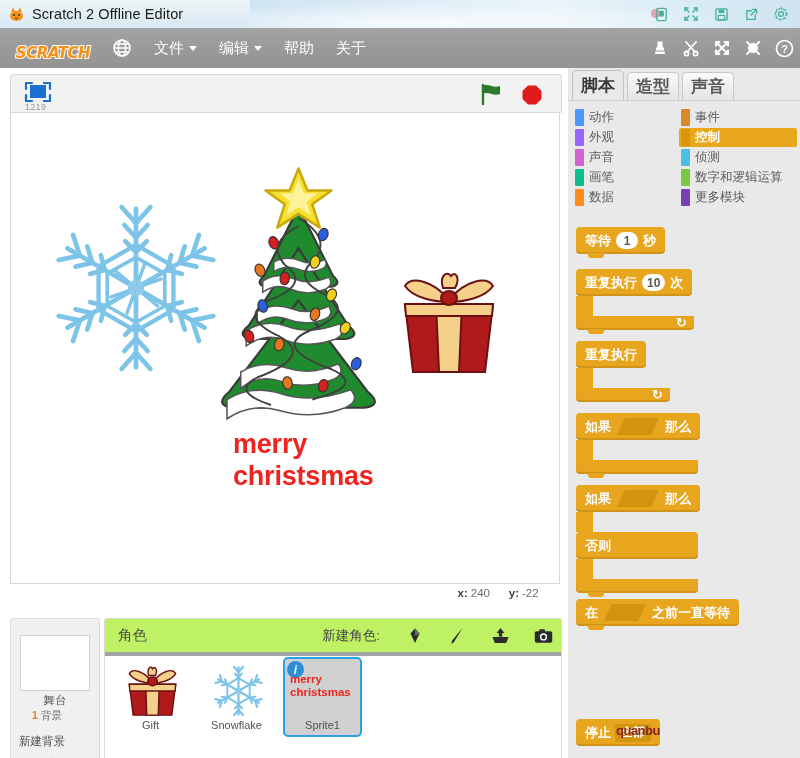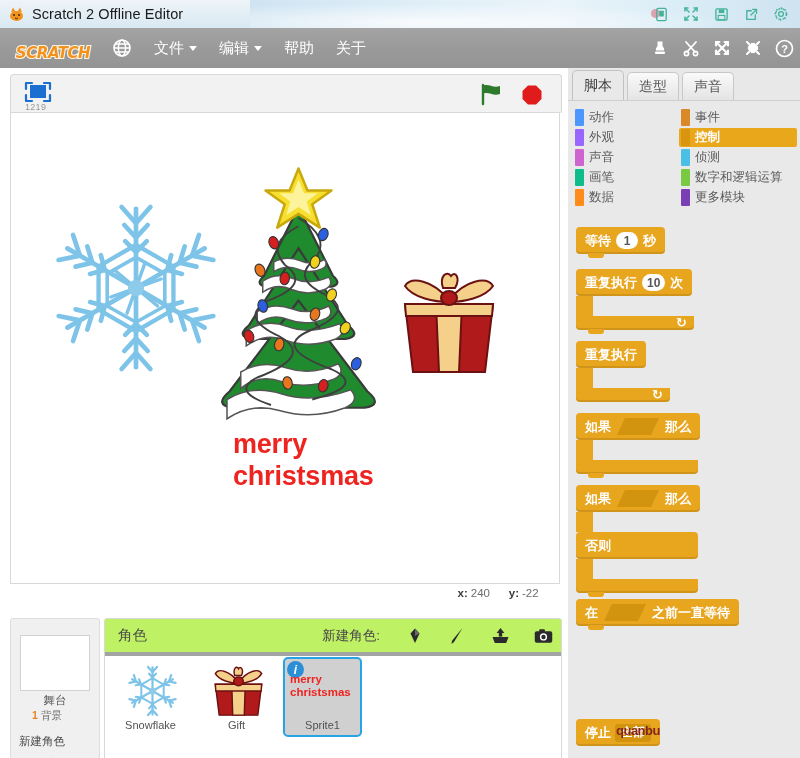--- a/index.html
+++ b/index.html
@@ -155,21 +155,21 @@
   }
 
   
   .right-col{position:absolute;left:568px;top:68px;width:232px;height:690px;background:#e8e8e8;}
   .tabs{position:absolute;left:0;top:0;width:232px;height:32px;}
   .tab{
     position:absolute;top:4px;height:28px;border-radius:5px 5px 0 0;
     border:1px solid #c8c8c8;border-bottom:none;
     background:linear-gradient(to bottom,#fafafa,#e4e4e4);
     display:flex;align-items:center;justify-content:center;
-    font-size:14px;color:#5a5a5a;cursor:pointer;box-sizing:border-box;
+    font-size:17px;color:#5a5a5a;cursor:pointer;box-sizing:border-box;font-weight:bold;
   }
   .tab.active{
     background:#e9e9e9;color:#3a3a3a;top:2px;height:30px;
     border-color:#c2c2c2;
   }
   .tab1{left:4px;width:52px;}
   .tab2{left:59px;width:52px;}
   .tab3{left:114px;width:52px;}
 
   .palette{
@@ -476,21 +476,21 @@
 
   <div class="sprite-area">
 
     <div class="stage-panel">
       <div class="stage-thumb"></div>
       <div class="stage-name">舞台</div>
       <div class="stage-sub">
         <b>1</b>
         <span>背景</span>
       </div>
-      <div class="newbg-label">新建角色</div>
+      <div class="newbg-label">新建背景</div>
       <div class="newbg-icons">
         <span class="ni">
           <svg width="17" height="14" viewBox="0 0 17 14">
               <rect x=".8" y=".8" width="15.4" height="12.4" rx="1.4" fill="#3f3f3f"></rect>
               <polygon points="3,11 7,5.5 9.5,8.5 12,4.5 14.5,11" fill="#ffffff"></polygon>
               <circle cx="5" cy="4" r="1.4" fill="#ffffff"></circle>
             </svg>
         </span>
         <span class="ni">
           <svg width="14" height="16" viewBox="0 0 14 16">
@@ -547,59 +547,59 @@
               </svg>
           </span>
         </div>
       </div>
 
       <div class="sprite-list">
 
 
         <div class="sprite-cell">
           <div class="sprite-thumb">
+            <svg width="79" height="56" viewBox="0 0 80 58">
+              <g stroke="#6b1111" stroke-width="1.5">
+                <path d="M16 22 L64 22 L60 54 L20 54 Z" fill="#b01a1a"></path>
+                <path d="M33 22 L47 22 L46 54 L34 54 Z" fill="#f4d08a"></path>
+                <path d="M16 22 L64 22 L63.5 29 L16.5 29 Z" fill="#f4d08a"></path>
+              </g>
+              <g stroke="#6b1111" stroke-width="1.5" fill="#f4d08a">
+                <path d="M40 21 C32 21, 20 18, 16 11 C19 5, 31 8, 40 20 Z"></path>
+                <path d="M40 21 C48 21, 60 18, 64 11 C61 5, 49 8, 40 20 Z"></path>
+                <path d="M36 13 C34 6, 38 2, 40 6 C42 2, 46 7, 43 13 Z"></path>
+              </g>
+              <ellipse cx="40" cy="19" rx="5" ry="4.5" fill="#b01a1a" stroke="#6b1111" stroke-width="1.5"></ellipse>
+            </svg>
+          </div>
+          <div class="sprite-label">Gift</div>
+        </div>
+
+        <div class="sprite-cell">
+          <div class="sprite-thumb">
             <svg width="79" height="56" viewBox="0 0 100 100">
               <g stroke="#7ec4e8" stroke-width="4" fill="none" stroke-linecap="round">
                 <g id="sfarm2">
                   <path d="M50 50 L50 8"></path>
                   <path d="M50 16 L42 7 M50 16 L58 7"></path>
                   <path d="M50 26 L44 19 M50 26 L56 19"></path>
                 </g>
                 <use href="#sfarm2" transform="rotate(60 50 50)"></use>
                 <use href="#sfarm2" transform="rotate(120 50 50)"></use>
                 <use href="#sfarm2" transform="rotate(180 50 50)"></use>
                 <use href="#sfarm2" transform="rotate(240 50 50)"></use>
                 <use href="#sfarm2" transform="rotate(300 50 50)"></use>
                 <polygon points="50,27 70,38.5 70,61.5 50,73 30,61.5 30,38.5" stroke-width="3.5"></polygon>
                 <circle cx="50" cy="50" r="6" fill="#8ecbea" stroke="none"></circle>
               </g>
             </svg>
           </div>
           <div class="sprite-label">Snowflake</div>
         </div>
 
-        <div class="sprite-cell">
-          <div class="sprite-thumb">
-            <svg width="79" height="56" viewBox="0 0 80 58">
-              <g stroke="#6b1111" stroke-width="1.5">
-                <path d="M16 22 L64 22 L60 54 L20 54 Z" fill="#b01a1a"></path>
-                <path d="M33 22 L47 22 L46 54 L34 54 Z" fill="#f4d08a"></path>
-                <path d="M16 22 L64 22 L63.5 29 L16.5 29 Z" fill="#f4d08a"></path>
-              </g>
-              <g stroke="#6b1111" stroke-width="1.5" fill="#f4d08a">
-                <path d="M40 21 C32 21, 20 18, 16 11 C19 5, 31 8, 40 20 Z"></path>
-                <path d="M40 21 C48 21, 60 18, 64 11 C61 5, 49 8, 40 20 Z"></path>
-                <path d="M36 13 C34 6, 38 2, 40 6 C42 2, 46 7, 43 13 Z"></path>
-              </g>
-              <ellipse cx="40" cy="19" rx="5" ry="4.5" fill="#b01a1a" stroke="#6b1111" stroke-width="1.5"></ellipse>
-            </svg>
-          </div>
-          <div class="sprite-label">Gift</div>
-        </div>
-
         <div class="sprite-cell selected">
           <div class="sprite-info">i</div>
           <div class="sprite-mini-text">
             <div>merry</div>
             <div>christsmas</div>
           </div>
           <div class="sprite-label">Sprite1</div>
         </div>
 
       </div>

